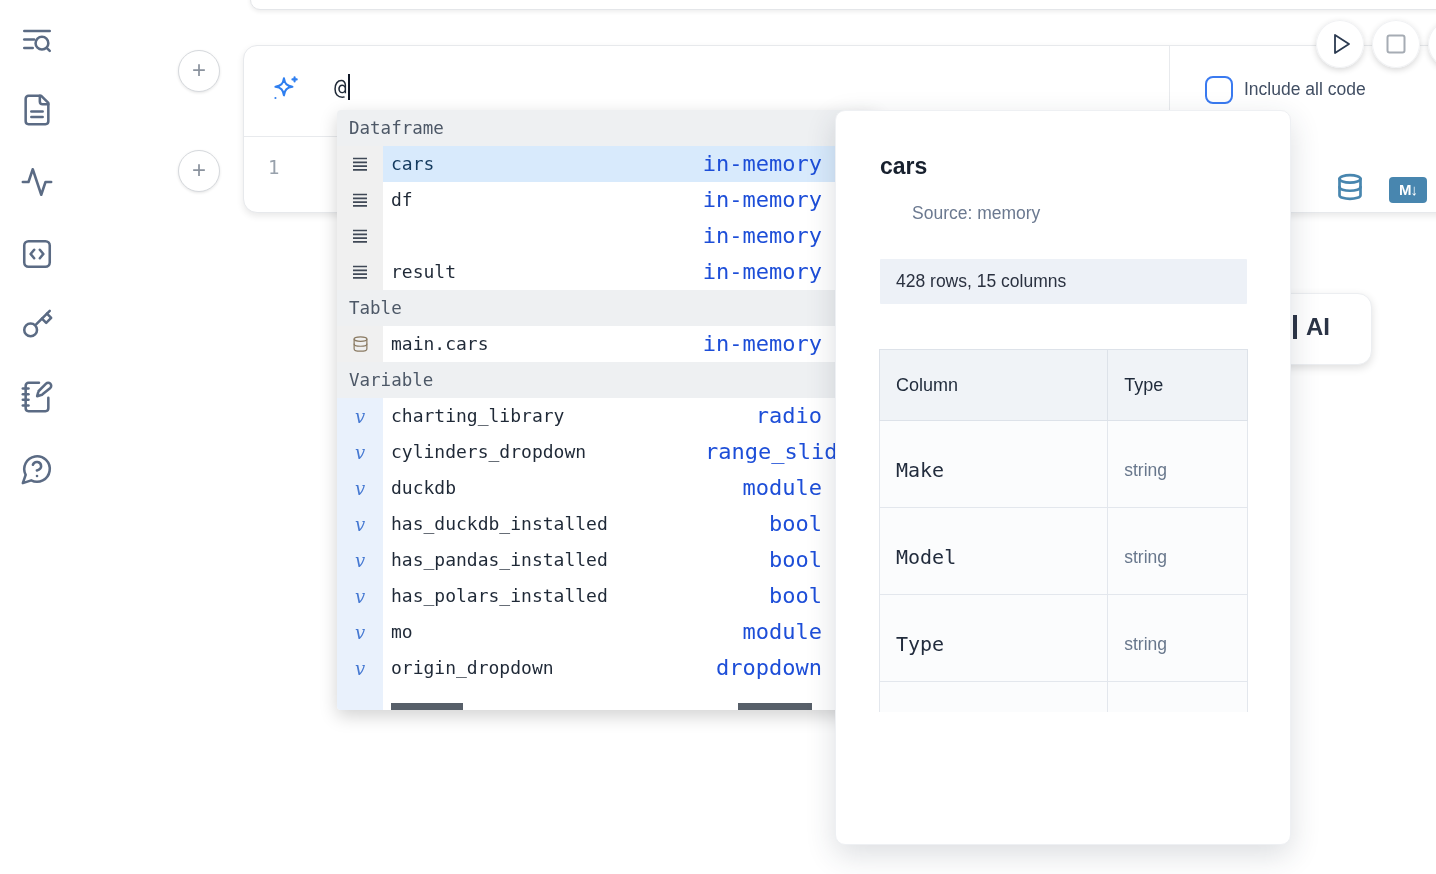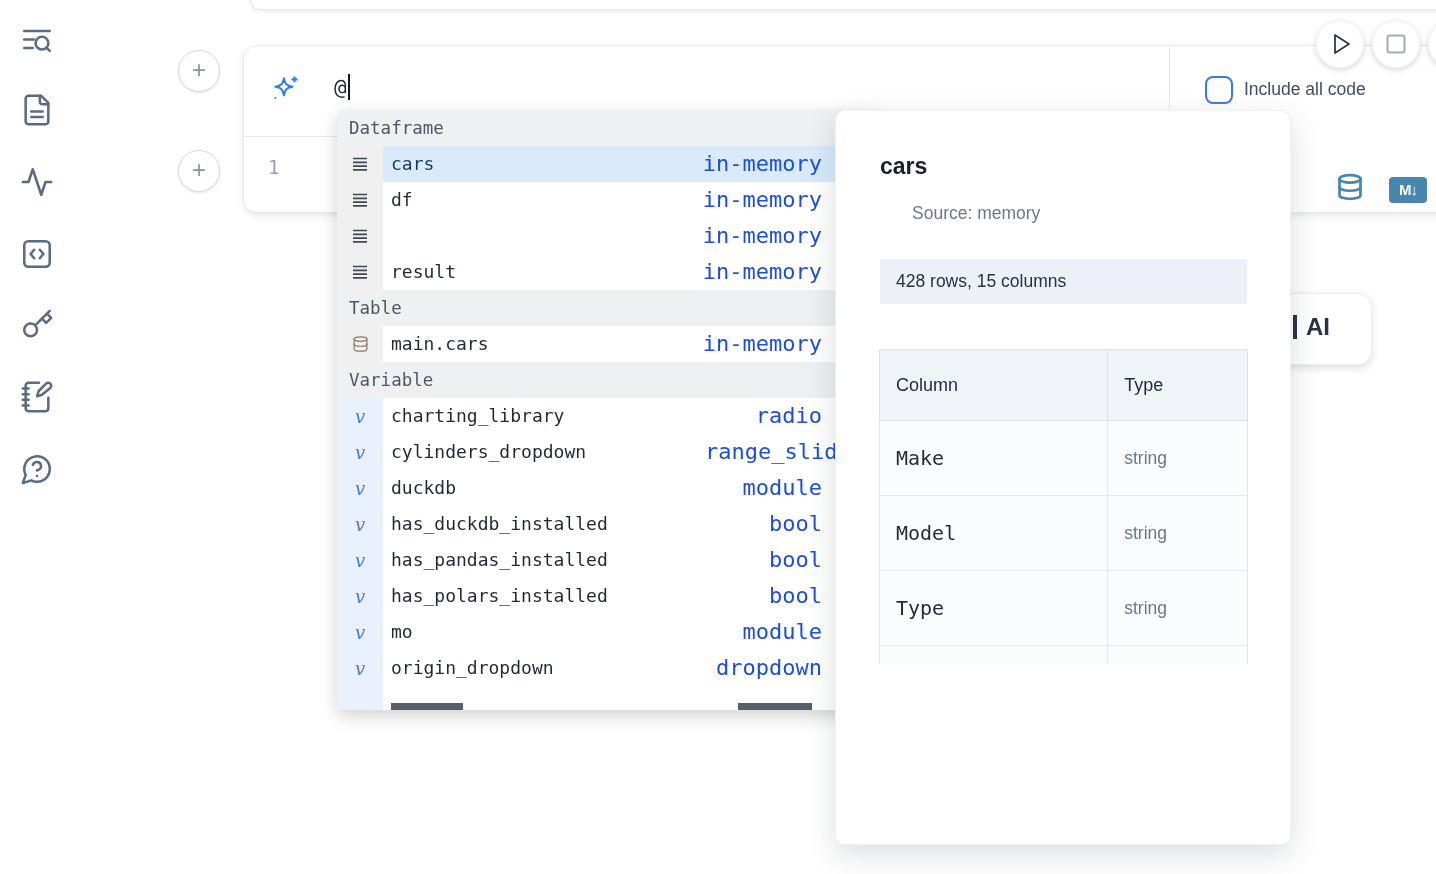--- a/index.html
+++ b/index.html
@@ -79,21 +79,21 @@
     border:1px solid #eef0f3;border-radius:10px;box-shadow:0 10px 30px rgba(40,50,70,.16);
     z-index:60;box-sizing:border-box;}
   .pv-title{position:absolute;left:44px;top:42px;font-size:23px;font-weight:bold;color:#17202e;}
   .pv-source{position:absolute;left:44px;top:92px;font-size:17.5px;color:#6b7990;margin-left:32px;}
   .pv-badge{position:absolute;left:44px;top:148px;width:367px;height:45px;background:#edf1f7;
     border-radius:1px;font-size:17.5px;color:#2a3140;line-height:45px;padding-left:16px;
     box-sizing:border-box;}
   .pv-table{position:absolute;left:43px;top:238px;width:369px;border-collapse:collapse;}
   .pv-table th{background:#f0f3f7;font-weight:normal;font-size:18px;color:#1f2a3a;text-align:left;
     padding:0 0 0 16px;height:70px;border:1px solid #dde2e9;}
-  .pv-table td{background:#fbfcfd;font-size:17.5px;color:#68778c;padding:0 0 0 16px;height:74px;
+  .pv-table td{background:#fbfcfd;font-size:17.5px;color:#68778c;padding:12px 0 0 16px;height:74px;
     border:1px solid #e3e7ed;}
   .pv-table td.colname{font-family:"DejaVu Sans Mono",monospace;font-size:20px;color:#222c3d;}
   .pv-table tr.partial td{height:18px;border-bottom:none;}
   .col-c{width:234px;} .col-t{width:135px;}
 </style>
 </head>
 <body>
 
 <div id="screen">
 

